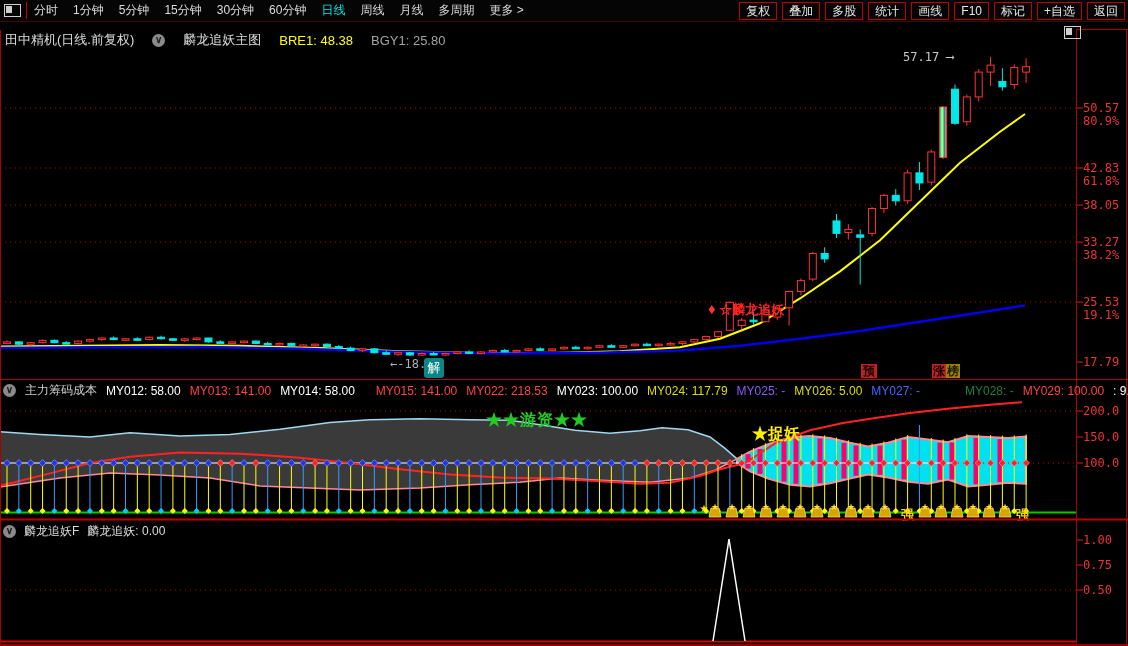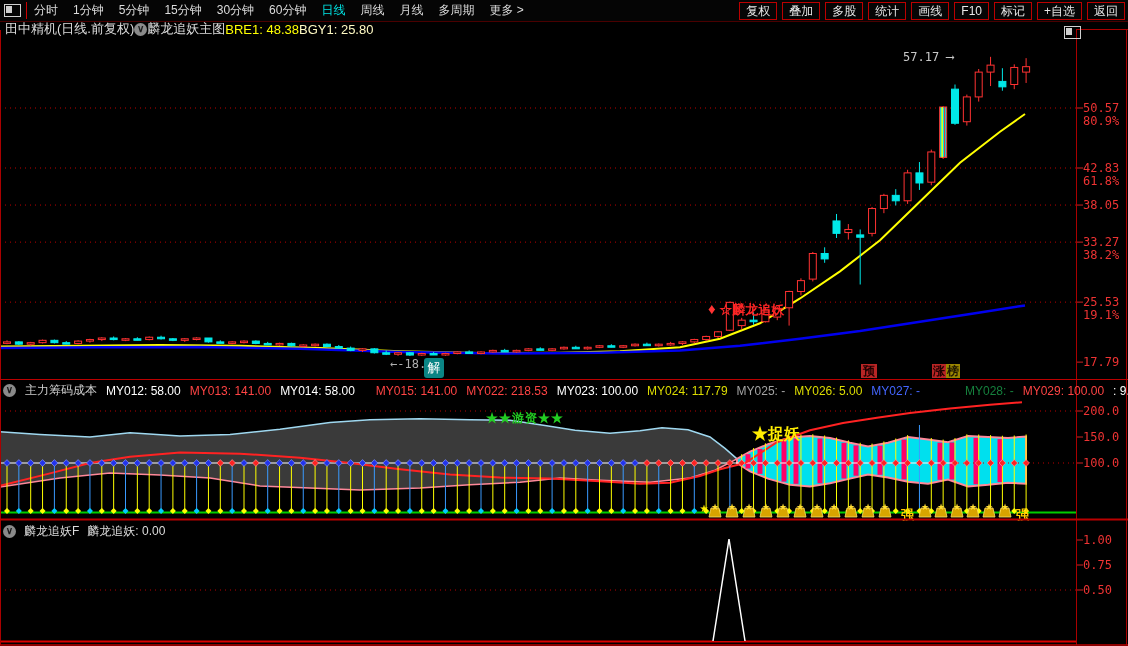--- a/index.html
+++ b/index.html
@@ -12,43 +12,43 @@
             background:#050505;border-bottom:1px solid #4a0000;}
   .win-icon{display:inline-block;width:15px;height:11px;border:1px solid #cfcfcf;margin-left:4px;position:relative;}
   .win-icon::before{content:"";position:absolute;left:1px;top:1px;width:6px;height:7px;background:#cfcfcf;}
   .menu-sep{width:1px;height:17px;background:#cc0000;margin:0 7px 0 5px;}
   #menu-left{display:flex;gap:15px;color:#dcdcdc;font-size:12px;white-space:nowrap;}
   .mi{cursor:default;text-align:right;}
   .mi.active{color:#00e5e5;}
   #menu-right{margin-left:auto;display:flex;gap:5px;margin-right:3px;border-radius:9px;}
   .mbox{border:1px solid #bb0000;color:#e8e8e8;font-size:12px;padding:0 6px;line-height:16px;white-space:nowrap;}
   
-  #title-row{left:5px;top:20px;display:flex;align-items:center;gap:0;font-size:13px;color:#dcdcdc;white-space:nowrap;}
+  #title-row{left:5px;top:31px;display:flex;align-items:center;gap:18px;font-size:13px;color:#dcdcdc;white-space:nowrap;}
   .chev{width:13px;height:13px;border-radius:50%;background:#8a8a8a;color:#1a1a1a;
         font-size:10px;line-height:12px;text-align:center;font-weight:bold;}
-  #bre1{color:#ffff00;} #bgy1{color:#fef9c3;}
+  #bre1{color:#ffff00;} #bgy1{color:#a3a3a3;}
   #title-win{left:1060px;top:25px;}
   
   #mid-header{left:3px;top:382px;display:flex;align-items:center;gap:9px;font-size:12px;color:#cfcfcf;white-space:nowrap;}
   #bot-header{left:3px;top:523px;display:flex;align-items:center;gap:8px;font-size:12px;color:#dcdcdc;white-space:nowrap;}
   .axlab{position:absolute;z-index:3;color:#ee3333;font:12px "DejaVu Sans Mono",monospace;white-space:nowrap;}
   
   #label-peak{left:903px;top:50px;color:#c8c8c8;font:12px "DejaVu Sans Mono",monospace;}
   #label-low{left:390px;top:357px;color:#b0b0b0;font:12px "DejaVu Sans Mono",monospace;}
   #label-zhuiyao{left:708px;top:300px;color:#ff2525;font-size:13px;font-weight:bold;white-space:nowrap;}
   #label-zhuiyao .gem{color:#ff3333;font-size:15px;}
   #badge-jie{left:424px;top:358px;width:20px;height:20px;background:#0b8585;color:#fff;
              font-size:13px;line-height:20px;text-align:center;border-radius:3px;}
   #badge-yu{left:861px;top:364px;background:#b92525;color:#200000;font-weight:bold;font-size:12px;
             padding:0 2px;line-height:14px;}
   #badge-zb{left:932px;top:364px;display:flex;font-weight:bold;font-size:12px;line-height:14px;}
   #badge-zb .z{background:#b92525;color:#200000;padding:0 1px;}
   #badge-zb .b{background:#9a8500;color:#201800;padding:0 1px;}
   #label-zhuoyao{left:752px;top:424px;color:#ffee00;font-size:16px;font-weight:bold;}
-  #label-youzi{left:486px;top:410px;color:#22cc22;font-size:12px;letter-spacing:1px;font-weight:bold;}
+  #label-youzi{left:486px;top:410px;color:#22cc22;font-size:16px;letter-spacing:1px;font-weight:bold;}
 </style>
 </head>
 <body>
 
 <div id="screen">
   <svg id="chart-canvas" width="1128" height="646">
       <g>
         <line x1="0" y1="108" x2="1076" y2="108" stroke="#bb0000" stroke-width="1" stroke-dasharray="1,4"></line>
         <line x1="1076" y1="108" x2="1083" y2="108" stroke="#cc2222" stroke-width="1"></line>
         <line x1="0" y1="168.00048" x2="1076" y2="168.00048" stroke="#bb0000" stroke-width="1" stroke-dasharray="1,4"></line>
@@ -655,21 +655,21 @@
   <div id="mid-header" class="ovl">
     <span class="chev">∨</span>
     <span>主力筹码成本</span>
   <span style="color: rgb(255, 255, 255);">MY012: 58.00</span>
       <span style="color: rgb(255, 68, 68);">MY013: 141.00</span>
       <span style="color: rgb(255, 255, 255);">MY014: 58.00</span>
       <span style="color: rgb(255, 68, 68); padding-left: 12px;">MY015: 141.00</span>
       <span style="color: rgb(255, 68, 68);">MY022: 218.53</span>
       <span style="color: rgb(255, 255, 255);">MY023: 100.00</span>
       <span style="color: rgb(221, 221, 0);">MY024: 117.79</span>
-      <span style="color: #a3a3a3;">MY025: -</span>
+      <span style="color: #8b5cf6;">MY025: -</span>
       <span style="color: rgb(221, 221, 0);">MY026: 5.00</span>
       <span style="color: rgb(68, 102, 255);">MY027: -</span>
       <span style="color: #15803d; margin-left: 36px;">MY028: -</span>
       <span style="color: rgb(255, 68, 68);">MY029: 100.00</span>
       <span style="color: rgb(255, 255, 255);">: 9.97</span>
       <span style="color: rgb(255, 68, 68);">MY055:</span>
     </div>
   <div id="label-zhuoyao" class="ovl">★捉妖</div>
   <div id="label-youzi" class="ovl">★★游资★★</div>
 

